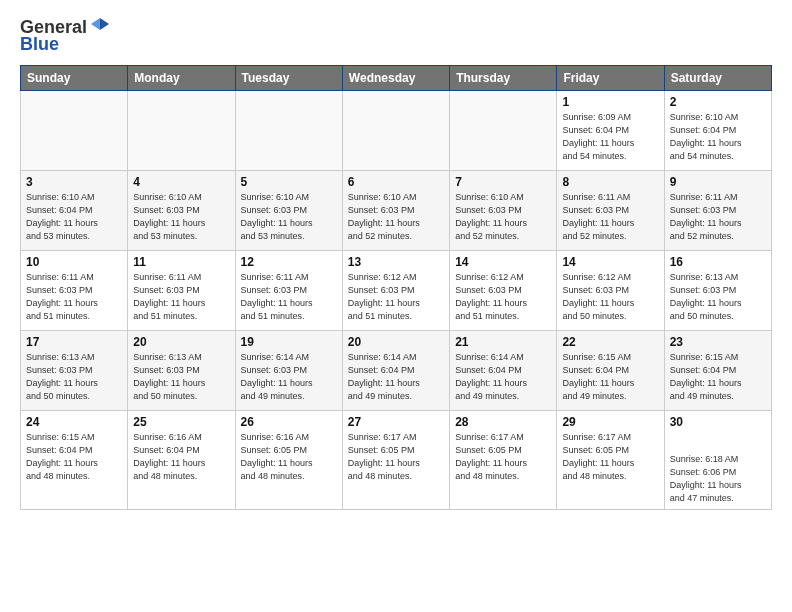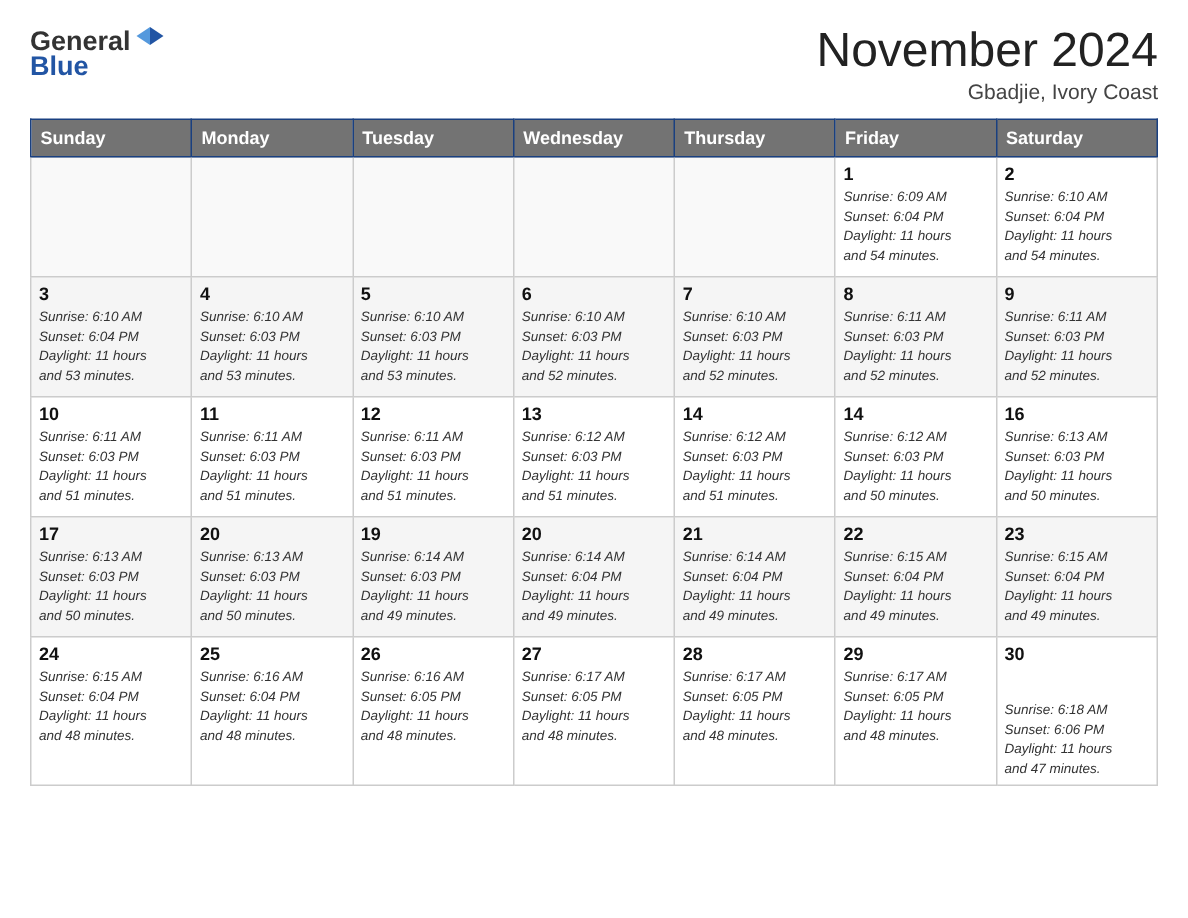--- a/index.html
+++ b/index.html
@@ -87,21 +87,20 @@
     .day-num {
       font-size: 12px;
       font-weight: bold;
       margin-bottom: 2px;
       color: #111;
     }
     .day-info {
       font-size: 9px;
       line-height: 1.45;
       color: #333;
-      font-style: italic;
     }
     .empty-cell {
       background: #f9f9f9 !important;
     }
   </style>
 </head>
 <body>
 
 <div class="page">
   <div class="header">
@@ -110,24 +109,20 @@
         <span class="logo-general">General</span>
         <svg class="logo-icon" viewBox="0 0 22 22">
           <polygon points="11,2 20,8 11,14" fill="#2255a4"></polygon>
           <polygon points="11,2 2,8 11,14" fill="#5599dd"></polygon>
         </svg>
       </div>
       <div class="logo-text" style="margin-top:-4px;text-align:right;">
         <span class="logo-blue">Blue</span>
       </div>
     </div>
-    <div class="title-block">
-      <div class="month-title">November 2024</div>
-      <div class="subtitle">Gbadjie, Ivory Coast</div>
-    </div>
   </div>
 
   <table class="calendar">
     <thead>
       <tr>
         <th>Sunday</th>
         <th>Monday</th>
         <th>Tuesday</th>
         <th>Wednesday</th>
         <th>Thursday</th>

